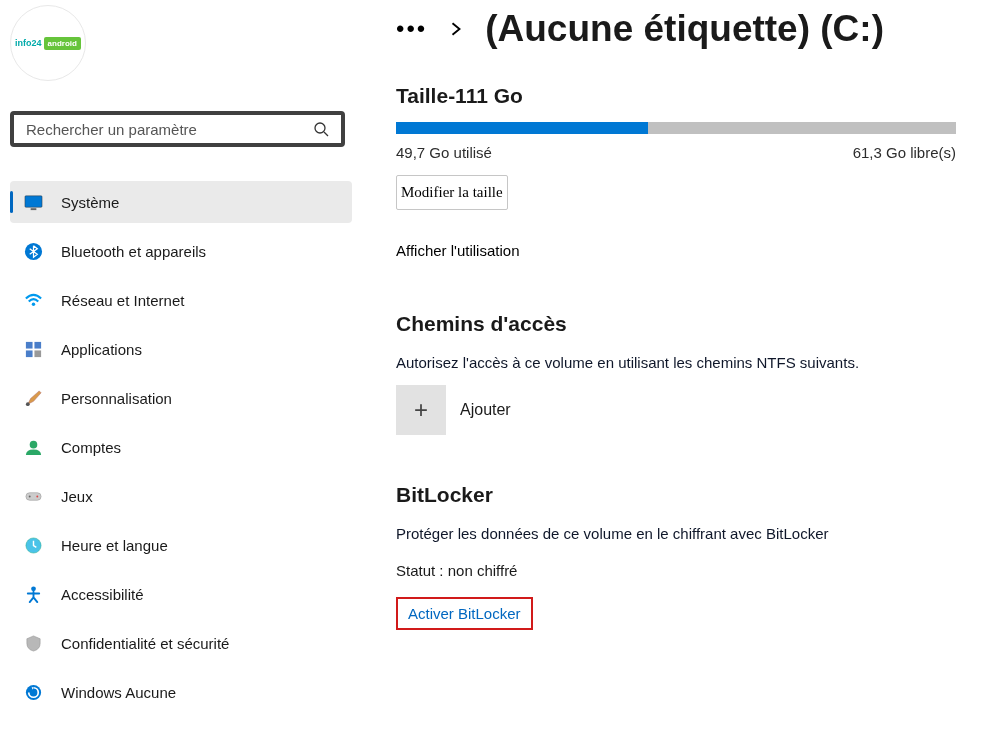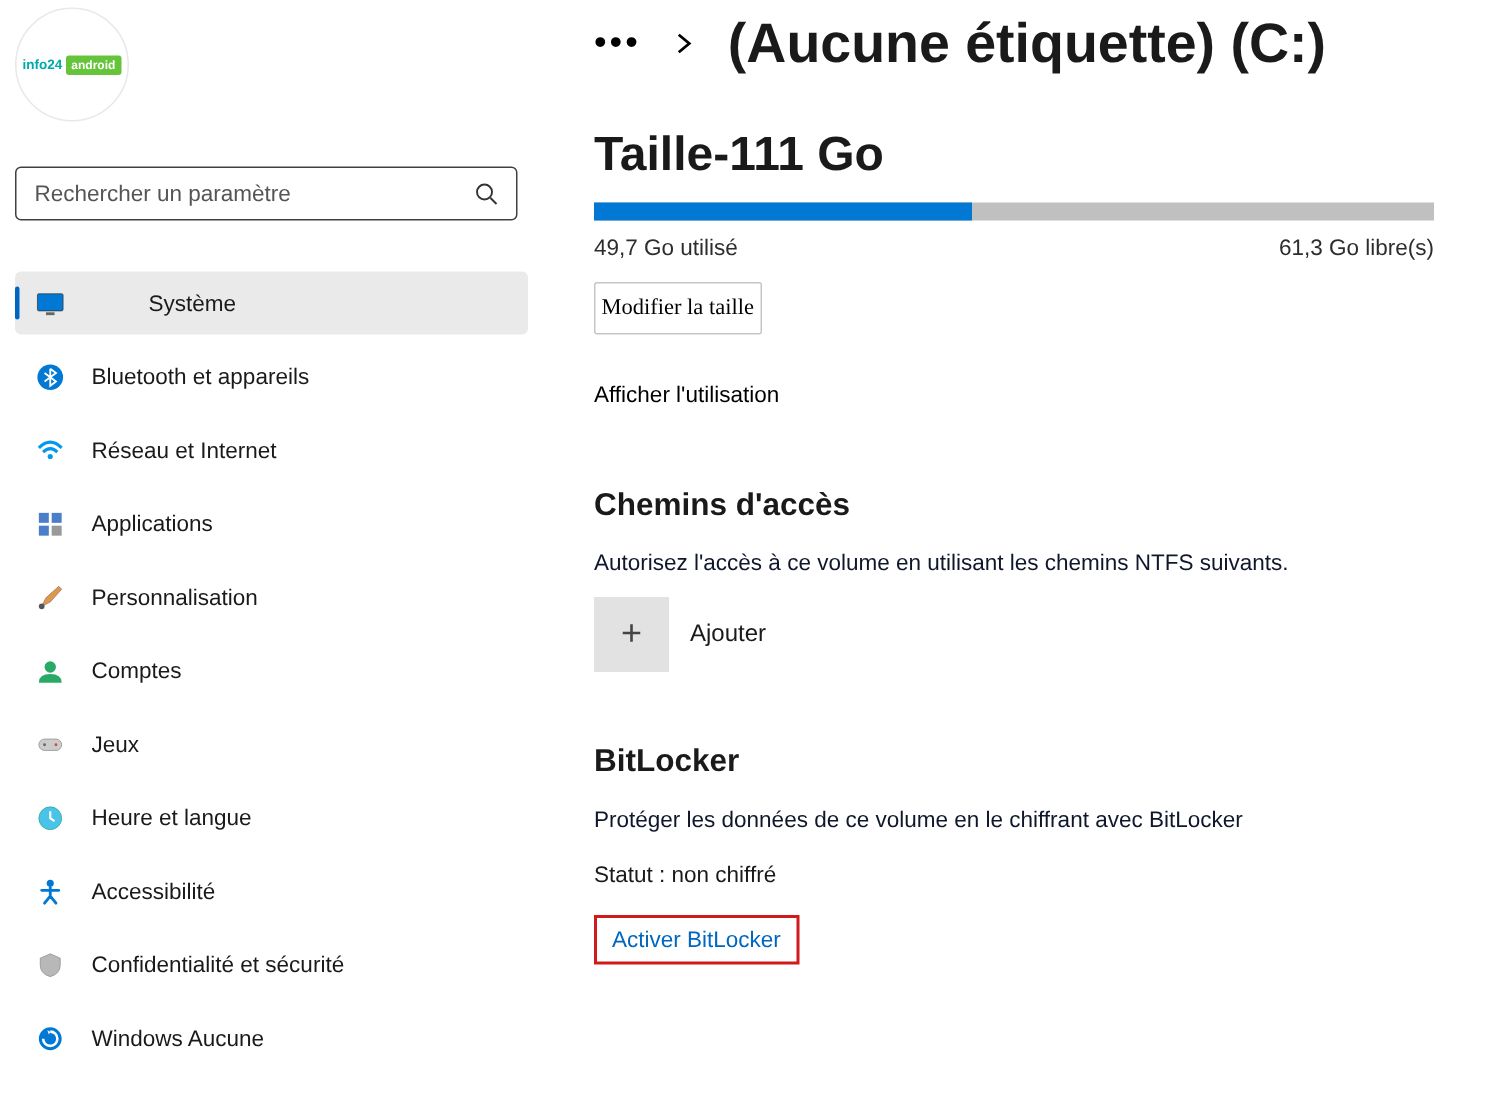--- a/index.html
+++ b/index.html
@@ -37,21 +37,21 @@
   color: #fff;
   padding: 2px 4px;
   border-radius: 2px;
   font-size: 8px;
   margin-left: 2px;
 }
 .search {
   position: relative;
   width: 335px;
   height: 36px;
-  border: 1px solid #404040;
+  border: 4px solid #404040;
   border-radius: 4px;
   display: flex;
   align-items: center;
   padding: 0 12px;
   margin-bottom: 34px;
 }
 .search input {
   border: none;
   outline: none;
   flex: 1;
@@ -71,21 +71,20 @@
   display: flex;
   align-items: center;
   padding: 0 0 0 14px;
   border-radius: 4px;
   cursor: pointer;
   font-size: 15px;
   position: relative;
 }
 .nav-item.active {
   background: #eaeaea;
-  gap: 38px;
 }
 .nav-item.active::before {
   content: "";
   position: absolute;
   left: 0px;
   top: 10px;
   bottom: 10px;
   width: 3px;
   background: #0067c0;
   border-radius: 2px;
@@ -104,21 +103,21 @@
 }
 .breadcrumb {
   display: flex;
   align-items: center;
   gap: 22px;
   margin-bottom: 34px;
 }
 .dots { font-size: 24px; letter-spacing: 2px; color: #000; cursor: pointer; }
 .chev { font-size: 18px; color: #000; }
 .bc-title { font-size: 37px; font-weight: 600; }
-h2.section { font-size: 32px; font-weight: 600; margin-bottom: 14px; }
+h2.section { font-size: 21px; font-weight: 600; margin-bottom: 14px; }
 h2.sectionsm { font-size: 21px; font-weight: 600; margin-bottom: 18px; }
 .progress {
   width: 560px;
   height: 12px;
   background: #c0c0c0;
   margin-bottom: 10px;
   display: flex;
 }
 .progress .used { background: #0078d4; height: 100%; }
 .size-row {

